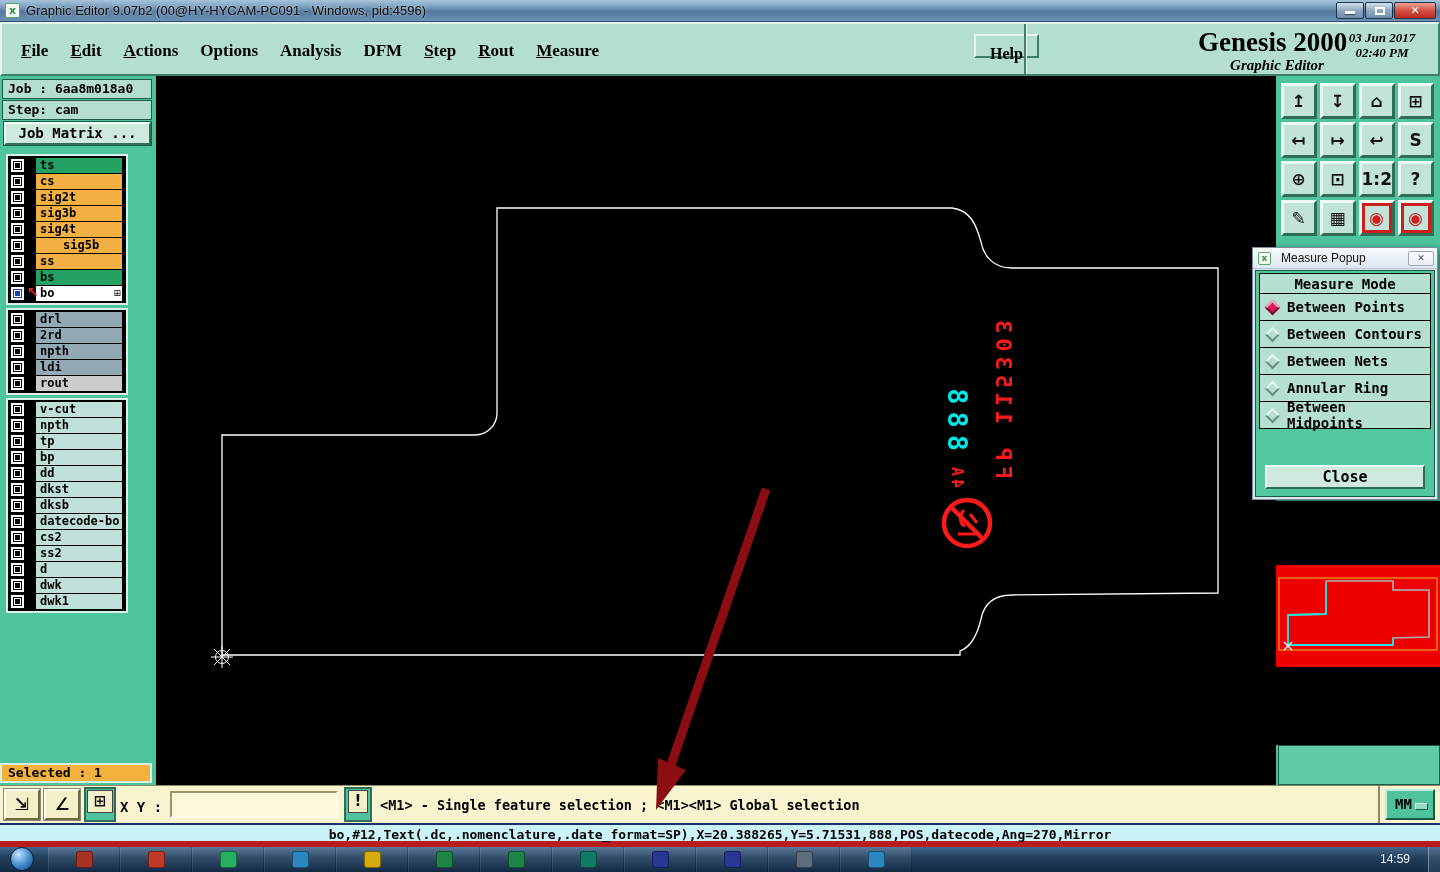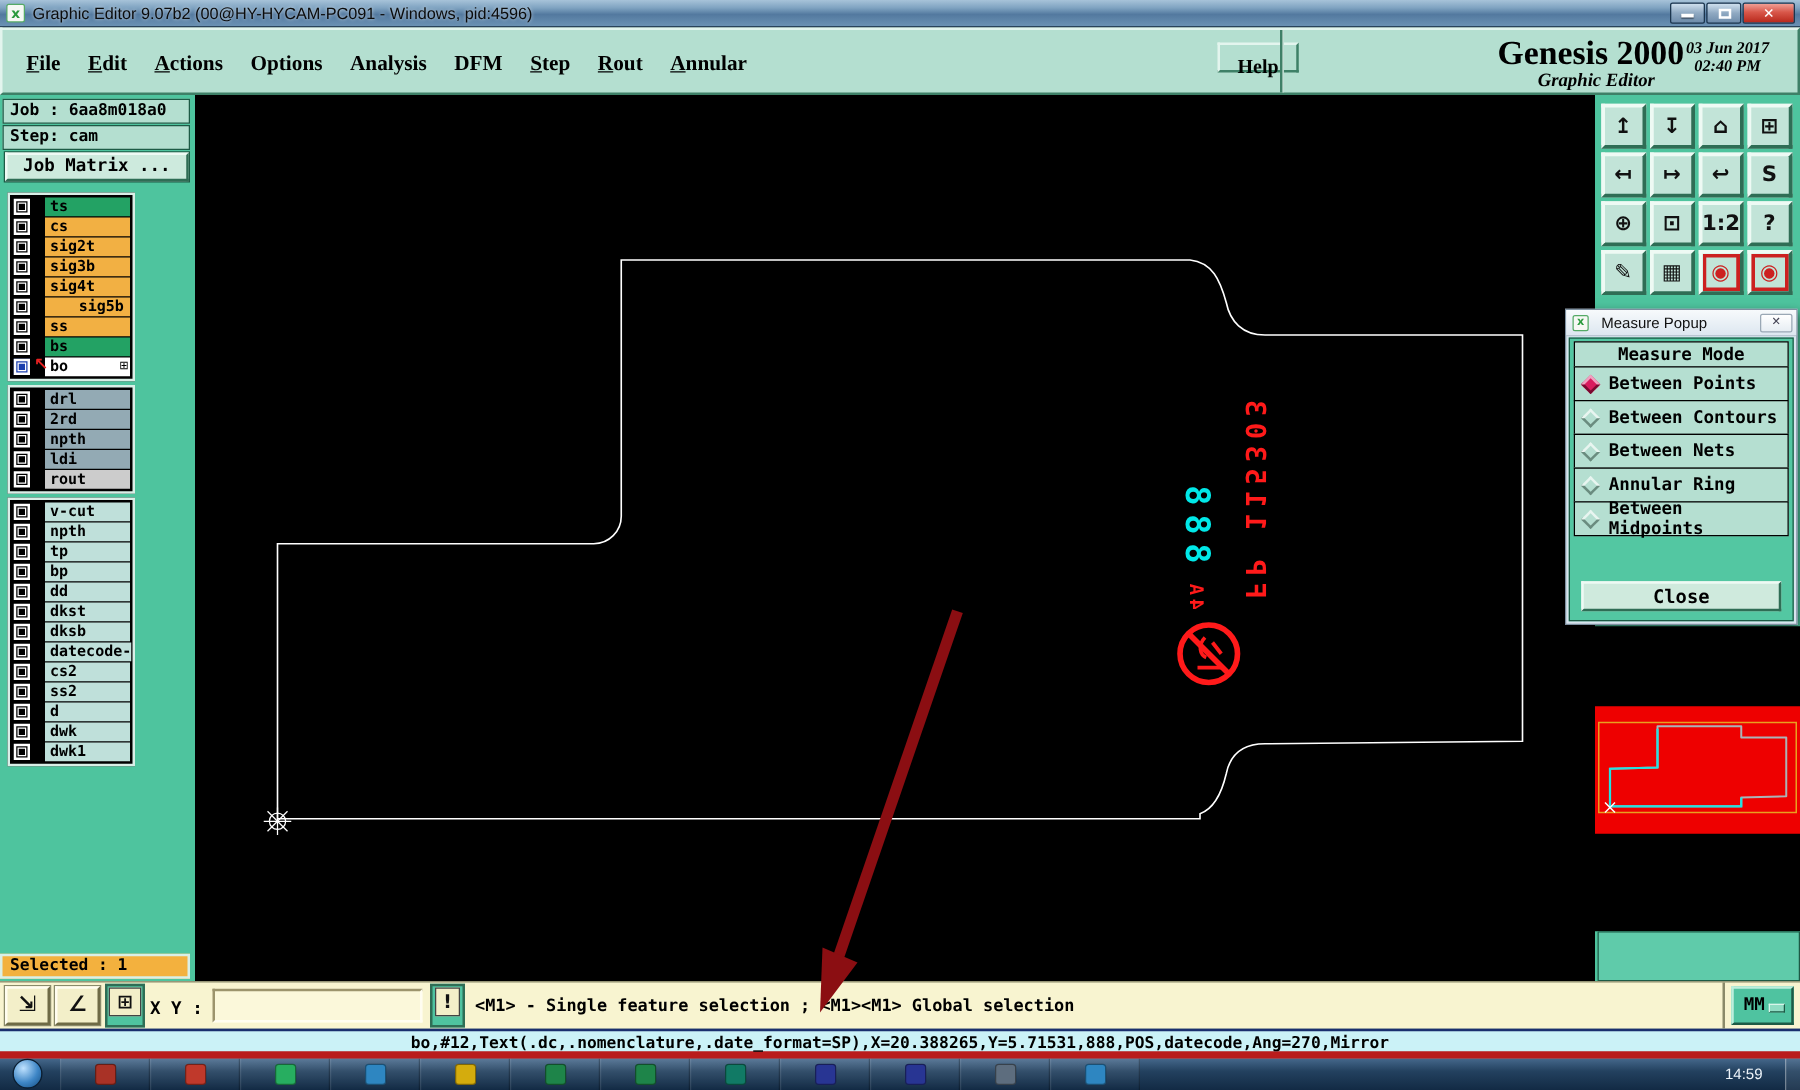--- a/index.html
+++ b/index.html
@@ -45,21 +45,21 @@
      font: italic bold 13px/15px "Liberation Serif", serif; color:#000; }
   .gedition { position:absolute; left:1210px; top:33px; width:130px; text-align:center;
      font: italic bold 15px "Liberation Serif", serif; color:#000; }
   
   .leftpanel { position:absolute; left:0; top:76px; width:156px; height:709px; background:#4ec49e; }
   .jobrow { position:absolute; left:2px; width:150px; height:20px; background:#b4dfd0;
     border:1px solid #1d5a45; font:bold 13px/18px "DejaVu Sans Mono",monospace; color:#000; padding-left:5px; }
   .matrixbtn { position:absolute; left:4px; top:46px; width:147px; height:23px; background:#cdeadd;
     border:2px solid; border-color:#eefaf4 #2f6d55 #2f6d55 #eefaf4; box-shadow:0 0 0 1px #1d5a45;
     font:bold 14px/19px "DejaVu Sans Mono",monospace; color:#000; text-align:center; }
-  .layerlist { position:absolute; left:6px; top:78px; width:102px; }
+  .layerlist { position:absolute; left:6px; top:78px; width:122px; }
   .layer-group { background:#000; border:2px solid #d9efe7; padding:2px 2px 1px 2px; margin-bottom:3px; }
   .lrow { position:relative; display:flex; align-items:center; height:15px; margin-bottom:1px; background:#000; }
   .cb { width:13px; height:13px; border:2px solid #fff; background:#000; margin-left:1px; position:relative; flex:0 0 auto; }
   .cb::after { content:""; position:absolute; left:1px; top:1px; right:1px; bottom:1px; border:1px solid #fff; }
   .chip { margin-left:12px; width:86px; height:15px; font:bold 12px/15px "DejaVu Sans Mono",monospace;
     color:#000; padding-left:4px; position:relative; }
   .sel-arrow { display:none; position:absolute; left:17px; top:-1px; color:#e82222; font:bold 14px/15px "DejaVu Sans",sans-serif; z-index:2; }
   .grid-glyph { display:none; position:absolute; right:1px; top:1px; font:9px/12px "DejaVu Sans",sans-serif; color:#000; }
   .lrow.selected .cb { background:#1b3fae; }
   .lrow.selected .sel-arrow { display:block; }
@@ -173,21 +173,21 @@
         <div class="mitem">Options</div>
 
         <div class="mitem">Analysis</div>
 
         <div class="mitem">DFM</div>
 
         <div class="mitem ul">Step</div>
 
         <div class="mitem ul">Rout</div>
 
-        <div class="mitem ul">Annular</div>
+        <div class="mitem ul">Measure</div>
       </div>
     <div class="helpbtn">Help</div>
     <div class="branddiv"></div>
     <div class="genesis">Genesis 2000</div>
     <div class="gdate">
       <div>03 Jun 2017</div>
       <div>02:40 PM</div>
     </div>
     <div class="gedition">Graphic Editor</div>
   </div>

